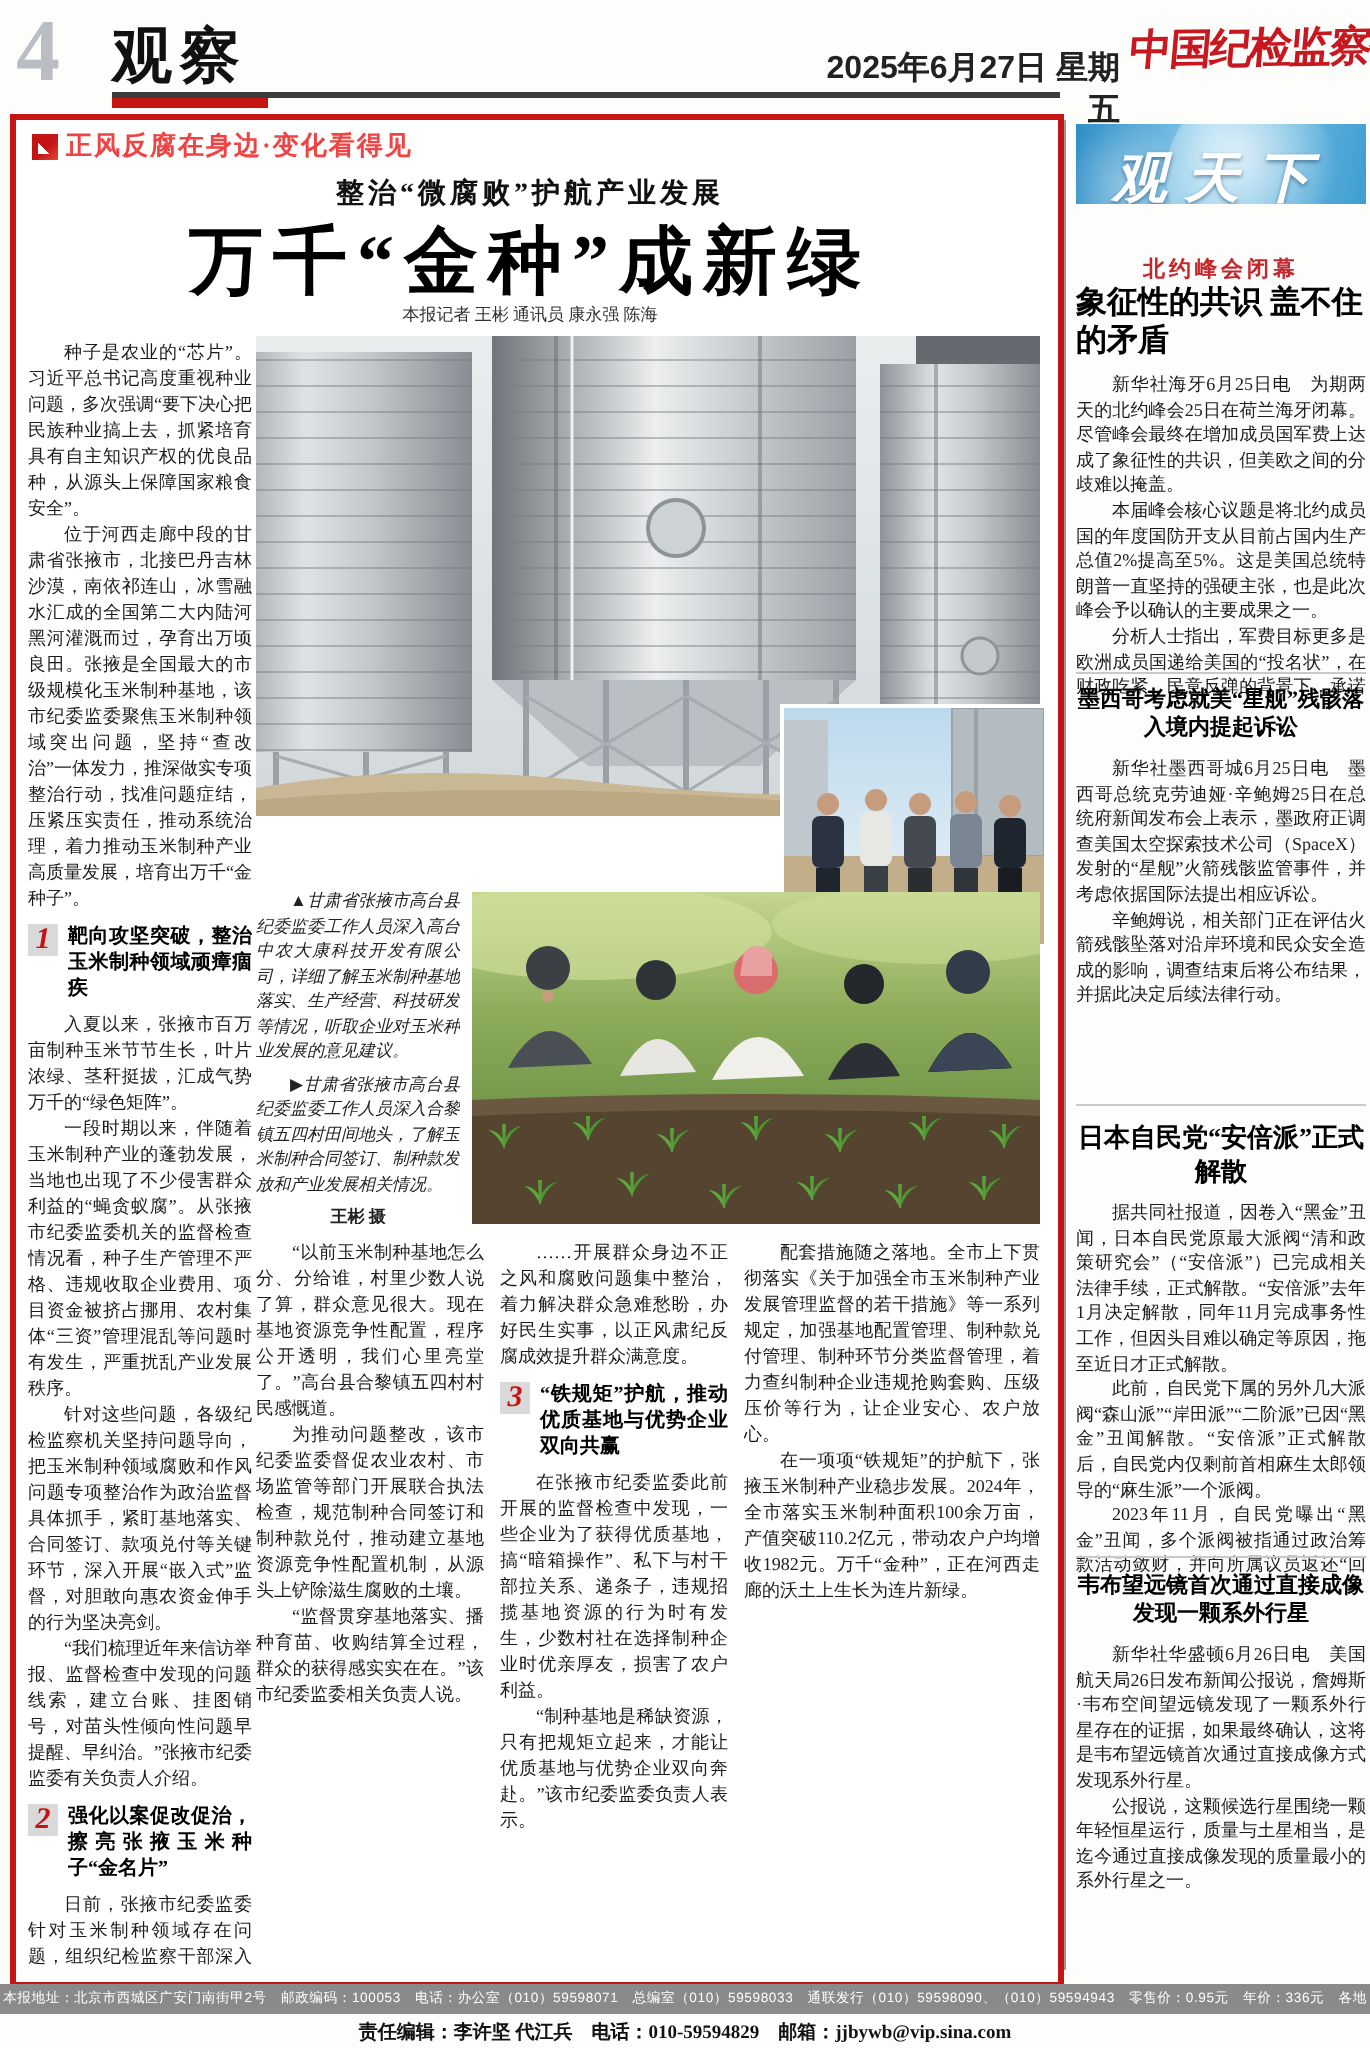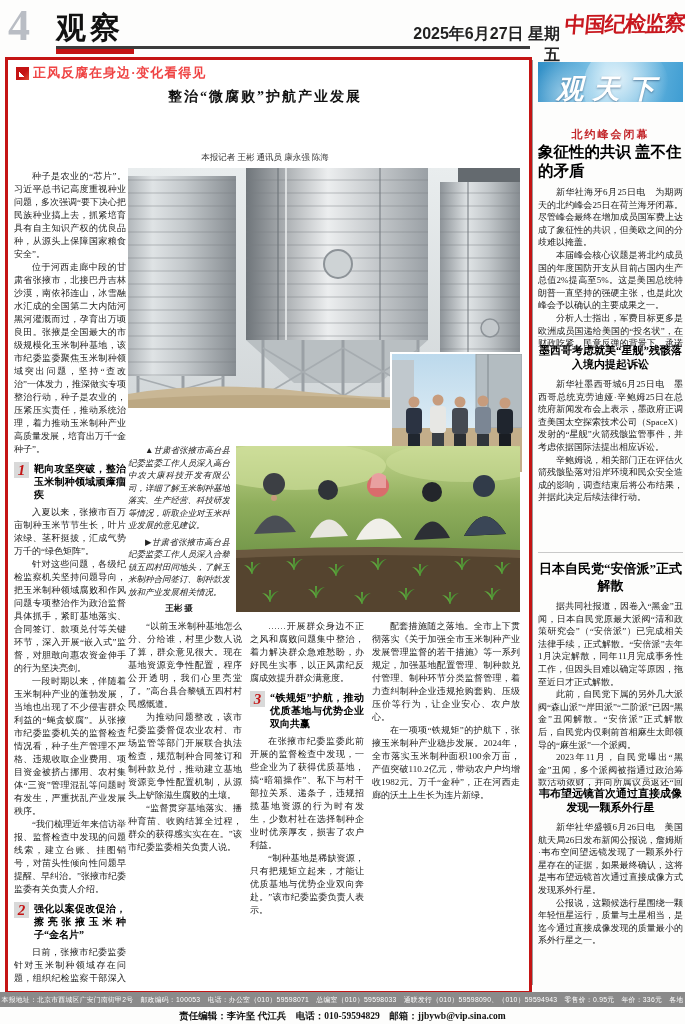--- a/index.html
+++ b/index.html
@@ -81,32 +81,33 @@
   <div class="abs masthead">中国纪检监察报</div>
 
   <div class="abs article-box"></div>
   <div class="abs v-divider"></div>
 
   <div class="abs tag-row">
     <span class="tag-icon"></span>
     <span class="tag-text">正风反腐在身边·变化看得见</span>
   </div>
   <div class="abs kicker">整治“微腐败”护航产业发展</div>
+  <div class="abs main-title">万千“金种”成新绿</div>
   <div class="abs byline">本报记者 王彬  通讯员 康永强 陈海</div>
 
   <div class="abs bodytext col1">
     <p>种子是农业的“芯片”。习近平总书记高度重视种业问题，多次强调“要下决心把民族种业搞上去，抓紧培育具有自主知识产权的优良品种，从源头上保障国家粮食安全”。</p>
-    <p>位于河西走廊中段的甘肃省张掖市，北接巴丹吉林沙漠，南依祁连山，冰雪融水汇成的全国第二大内陆河黑河灌溉而过，孕育出万顷良田。张掖是全国最大的市级规模化玉米制种基地，该市纪委监委聚焦玉米制种领域突出问题，坚持“查改治”一体发力，推深做实专项整治行动，种子是农业的，压紧压实责任，推动系统治理，着力推动玉米制种产业高质量发展，培育出万千“金种子”。</p>
+    <p>位于河西走廊中段的甘肃省张掖市，北接巴丹吉林沙漠，南依祁连山，冰雪融水汇成的全国第二大内陆河黑河灌溉而过，孕育出万顷良田。张掖是全国最大的市级规模化玉米制种基地，该市纪委监委聚焦玉米制种领域突出问题，坚持“查改治”一体发力，推深做实专项整治行动，找准问题症结，压紧压实责任，推动系统治理，着力推动玉米制种产业高质量发展，培育出万千“金种子”。</p>
     <div class="sec-head">
       <span class="sec-num">1</span>
       <span class="sec-title">靶向攻坚突破，整治玉米制种领域顽瘴痼疾</span>
     </div>
     <p>入夏以来，张掖市百万亩制种玉米节节生长，叶片浓绿、茎秆挺拔，汇成气势万千的“绿色矩阵”。</p>
+    <p>一段时期以来，伴随着玉米制种产业的蓬勃发展，当地也出现了不少侵害群众利益的“蝇贪蚁腐”。从张掖市纪委监委机关的监督检查情况看，种子生产管理不严格、违规收取企业费用、项目资金被挤占挪用、农村集体“三资”管理混乱等问题时有发生，严重扰乱产业发展秩序。</p>
     <p>针对这些问题，各级纪检监察机关坚持问题导向，把玉米制种领域腐败和作风问题专项整治作为政治监督具体抓手，紧盯基地落实、合同签订、款项兑付等关键环节，深入开展“嵌入式”监督，对胆敢向惠农资金伸手的行为坚决亮剑。</p>
-    <p>一段时期以来，伴随着玉米制种产业的蓬勃发展，当地也出现了不少侵害群众利益的“蝇贪蚁腐”。从张掖市纪委监委机关的监督检查情况看，种子生产管理不严格、违规收取企业费用、项目资金被挤占挪用、农村集体“三资”管理混乱等问题时有发生，严重扰乱产业发展秩序。</p>
     <p>“我们梳理近年来信访举报、监督检查中发现的问题线索，建立台账、挂图销号，对苗头性倾向性问题早提醒、早纠治。”张掖市纪委监委有关负责人介绍。</p>
     <div class="sec-head">
       <span class="sec-num">2</span>
       <span class="sec-title">强化以案促改促治，擦亮张掖玉米种子“金名片”</span>
     </div>
     <p>日前，张掖市纪委监委针对玉米制种领域存在问题，组织纪检监察干部深入制种村社、制种企业一线开展监督检查，严查套取挪用、吃拿卡要、以权谋私等问题，推动以案促改、以案促治，持续擦亮张掖玉米种子“金名片”。</p>
   </div>
 
   <svg class="abs photo silo-photo" viewBox="0 0 392 240" preserveAspectRatio="none">
     <defs>

